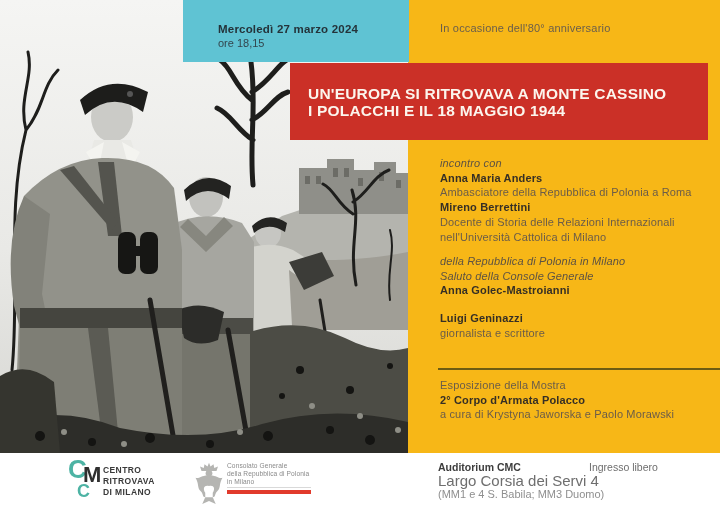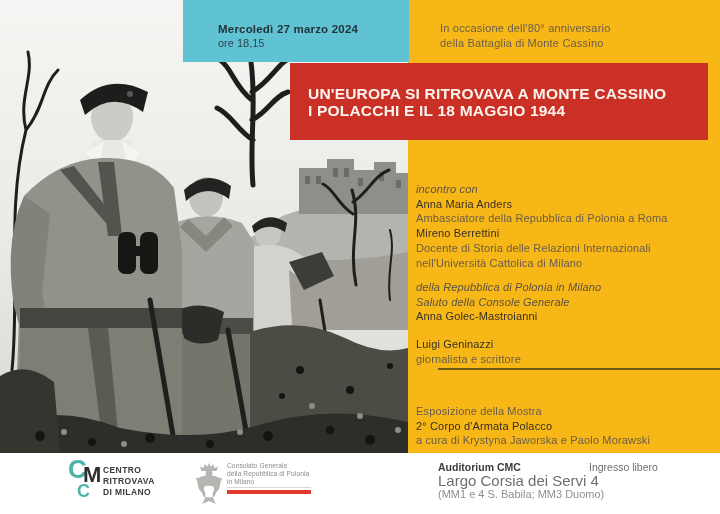--- a/index.html
+++ b/index.html
@@ -13,28 +13,28 @@
   
   .photo { left:0; top:0; width:408px; height:453px; }
   .photo svg { display:block; }
   
   .yellow-panel { left:408px; top:0; width:312px; height:453px; background:#f7b717; }
   
   .date-box { left:183px; top:0; width:226px; height:62px; background:#5fc3d3; padding:23px 0 16px 35px; }
   .date-box .date { font-size:11.5px; font-weight:bold; color:#24333a; letter-spacing:.2px; white-space:nowrap; }
   .date-box .time { font-size:11px; color:#33464e; margin-top:2px; }
   
-  .occasion { left:440px; top:21px; font-size:11px; line-height:15px; color:#6a5e4c; letter-spacing:.2px; }
+  .occasion { left:440px; top:21px; font-size:11px; line-height:15px; color:#6a5e4c; letter-spacing:.2px;text-align:center; }
   
   .title-box { left:290px; top:63px; width:418px; height:77px; background:#cb3027; padding:22px 0 8px 18px; }
   .title-box div { font-size:15.5px; line-height:17px; font-weight:800; color:#fcf5ed; letter-spacing:.2px; white-space:nowrap; }
   
-  .block { left:416px; width:272px; font-size:11px; line-height:14.7px; color:#6b5c49; letter-spacing:.15px;margin-top:26px; }
+  .block { left:440px; width:272px; font-size:11px; line-height:14.7px; color:#6b5c49; letter-spacing:.15px; }
   .block .it { font-style:italic; color:#5d5243; }
-  .block .bd { font-weight:normal; color:#362f25; }
+  .block .bd { font-weight:bold; color:#362f25; }
   .b1 { top:156px; }
   .b2 { top:254px; }
   .b3 { top:311px; }
   .b4 { top:378px; }
   .divider { left:438px; top:368px; width:282px; height:2px; background:#6e5c12; }
   
   .footer { left:0; top:453px; width:720px; height:61px; background:#ffffff; }
   .cmc-c1 { left:68px; top:456px; font-size:26px; font-weight:bold; color:#4db3a4; line-height:1; }
   .cmc-m  { left:83px; top:464px; font-size:22px; font-weight:bold; color:#2f2f2f; line-height:1; }
   .cmc-c2 { left:77px; top:482px; font-size:18px; font-weight:bold; color:#4db3a4; line-height:1; }
@@ -165,21 +165,20 @@
     </svg>
   </div>
 
   <div class="abs date-box">
     <div class="date">Mercoledì 27 marzo 2024</div>
     <div class="time">ore 18,15</div>
   </div>
 
   <div class="abs occasion">
     <div>In occasione dell'80° anniversario</div>
-    <div>della Battaglia di Monte Cassino</div>
   </div>
 
   <div class="abs title-box">
     <div>UN'EUROPA SI RITROVAVA A MONTE CASSINO</div>
     <div>I POLACCHI E IL 18 MAGGIO 1944</div>
   </div>
 
   <div class="abs block b1">
     <div class="it">incontro con</div>
     <div class="bd">Anna Maria Anders</div>

